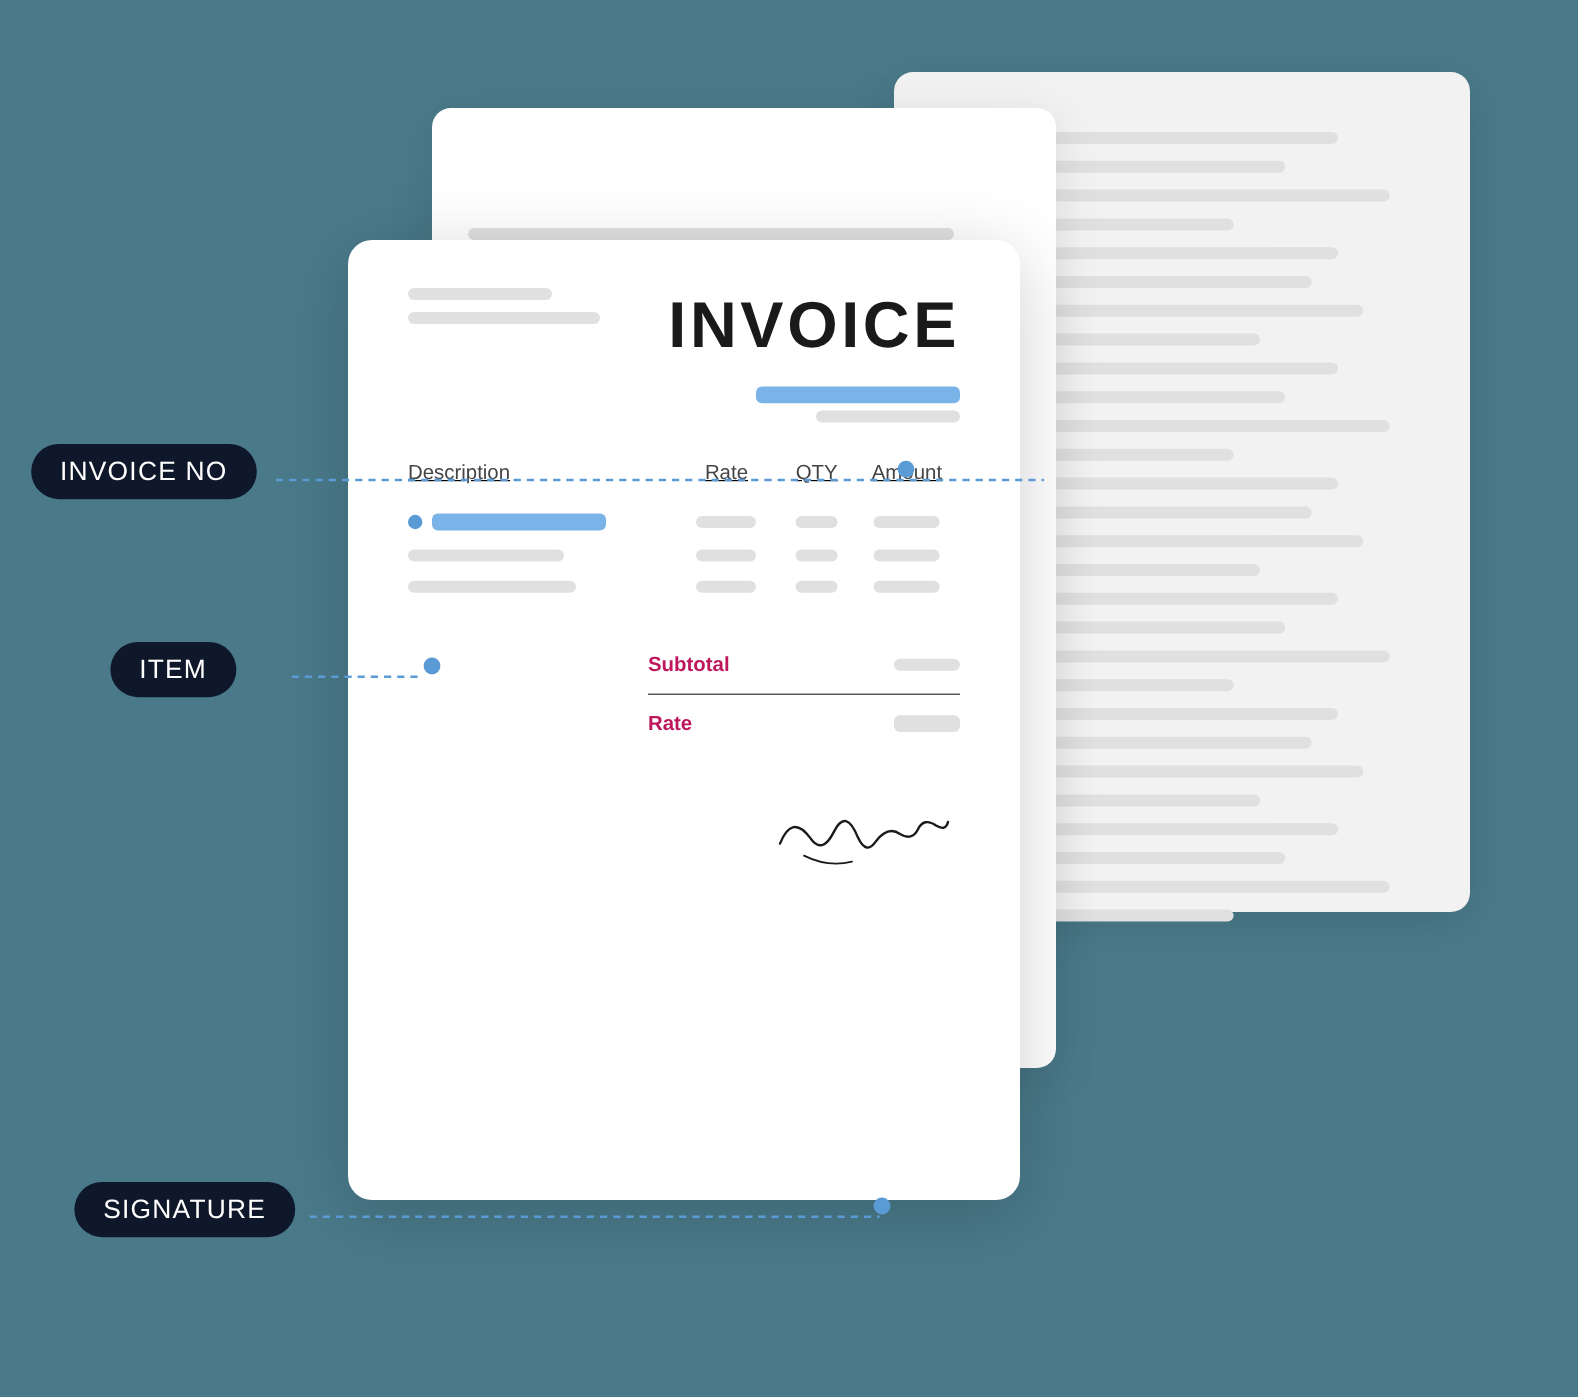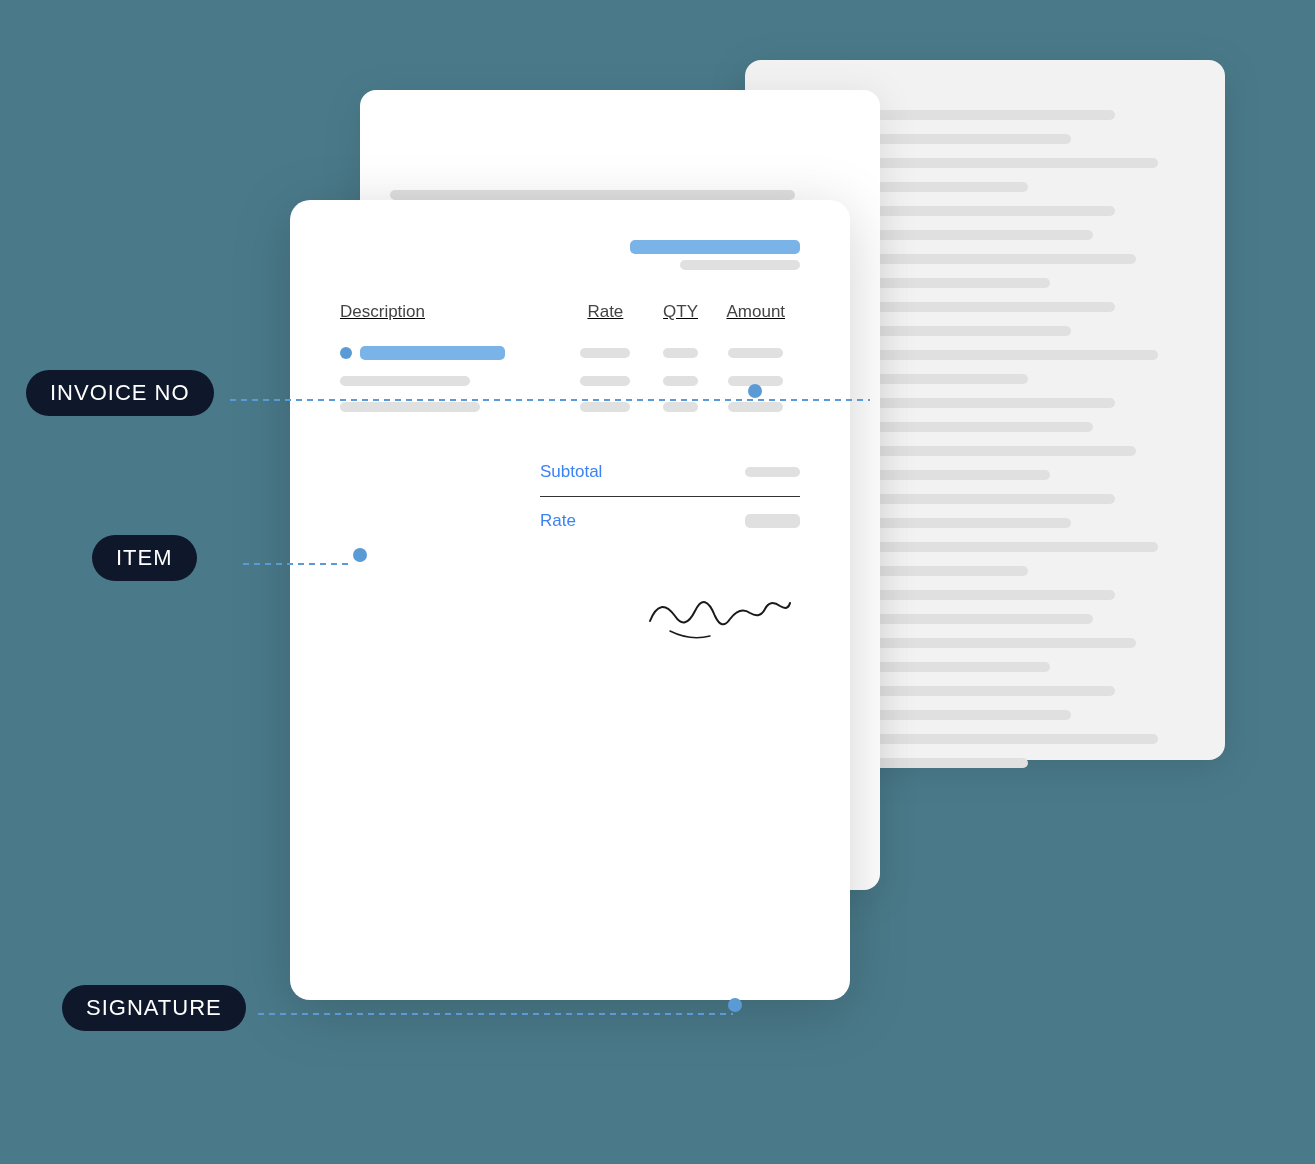--- a/index.html
+++ b/index.html
@@ -163,22 +163,22 @@
 
     .totals-row {
       display: flex;
       justify-content: space-between;
       align-items: center;
       padding: 10px 0;
     }
 
     .totals-label {
       font-size: 17px;
-      color: #3b82f6;
-      font-weight: 400;
+      color: #be185d;
+      font-weight: 700;
     }
 
     .totals-divider {
       border: none;
       border-top: 1.5px solid #333;
       margin: 4px 0;
     }
 
     
     .signature-area {
@@ -294,20 +294,27 @@
     <div class="cv-line" style="width:75%;height:10px;background:#e0e0e0;border-radius:5px;margin-bottom:14px;"></div>
     <div class="cv-line" style="width:88%;height:10px;background:#e0e0e0;border-radius:5px;margin-bottom:14px;"></div>
     <div class="cv-line" style="width:70%;height:10px;background:#e0e0e0;border-radius:5px;margin-bottom:14px;"></div>
     <div class="cv-line" style="width:90%;height:10px;background:#e0e0e0;border-radius:5px;margin-bottom:14px;"></div>
     <div class="cv-line" style="width:62%;height:10px;background:#e0e0e0;border-radius:5px;margin-bottom:14px;"></div>
   </div>
 </div>
 
 <div class="doc-front">
 
+  <div class="invoice-header">
+    <div class="invoice-left-placeholder">
+      <div style="width:120px;height:10px;background:#e0e0e0;border-radius:5px;"></div>
+      <div style="width:160px;height:10px;background:#e0e0e0;border-radius:5px;"></div>
+    </div>
+    <div style="font-size:54px;font-weight:900;color:#1a1a1a;letter-spacing:3px;">INVOICE</div>
+  </div>
 
   <div style="display:flex;align-items:center;justify-content:flex-end;gap:12px;margin-bottom:6px;">
     <div style="width:170px;height:14px;background:#7ab3e8;border-radius:5px;"></div>
   </div>
   <div style="display:flex;align-items:center;justify-content:flex-end;gap:12px;margin-bottom:24px;">
     <div style="width:120px;height:10px;background:#e0e0e0;border-radius:5px;"></div>
   </div>
 
   <div class="invoice-table-header">
     <div class="table-col-header">Description</div>

